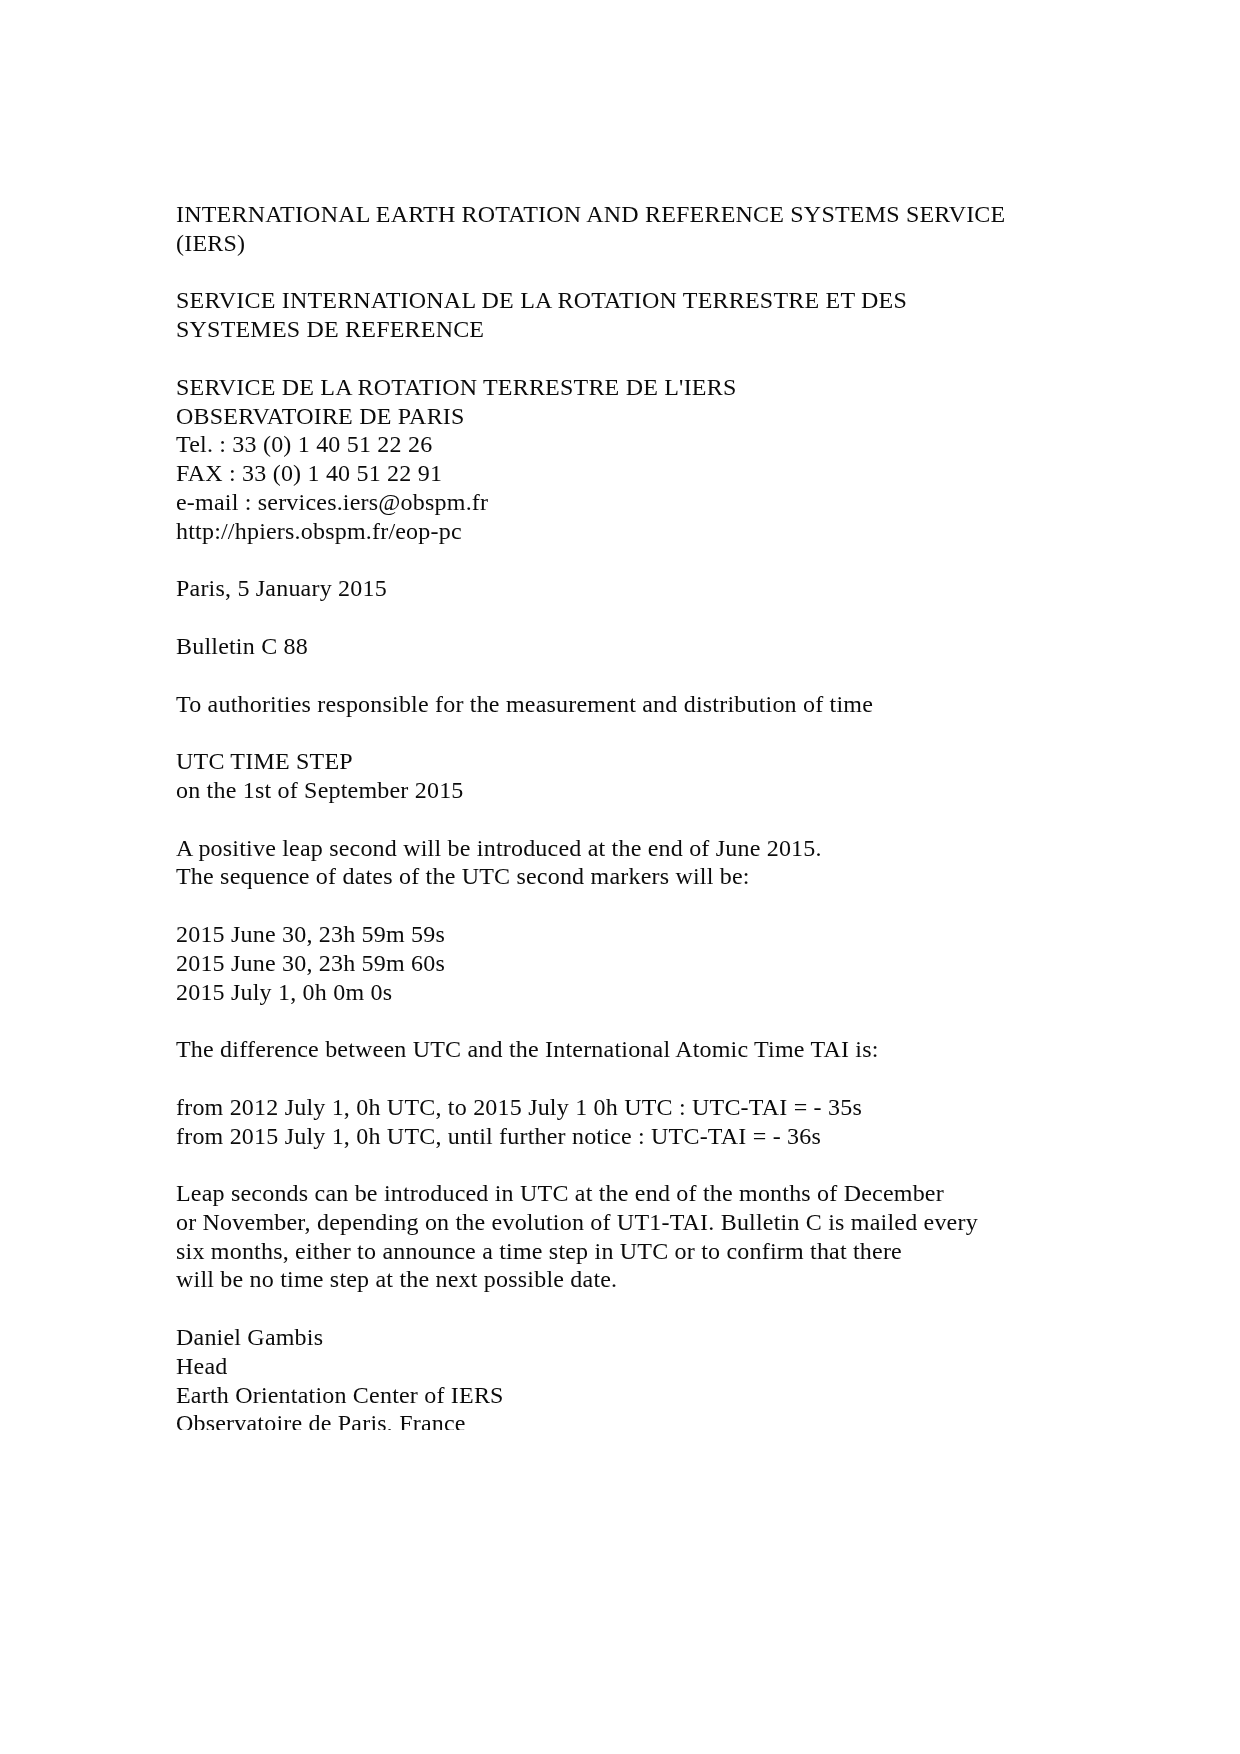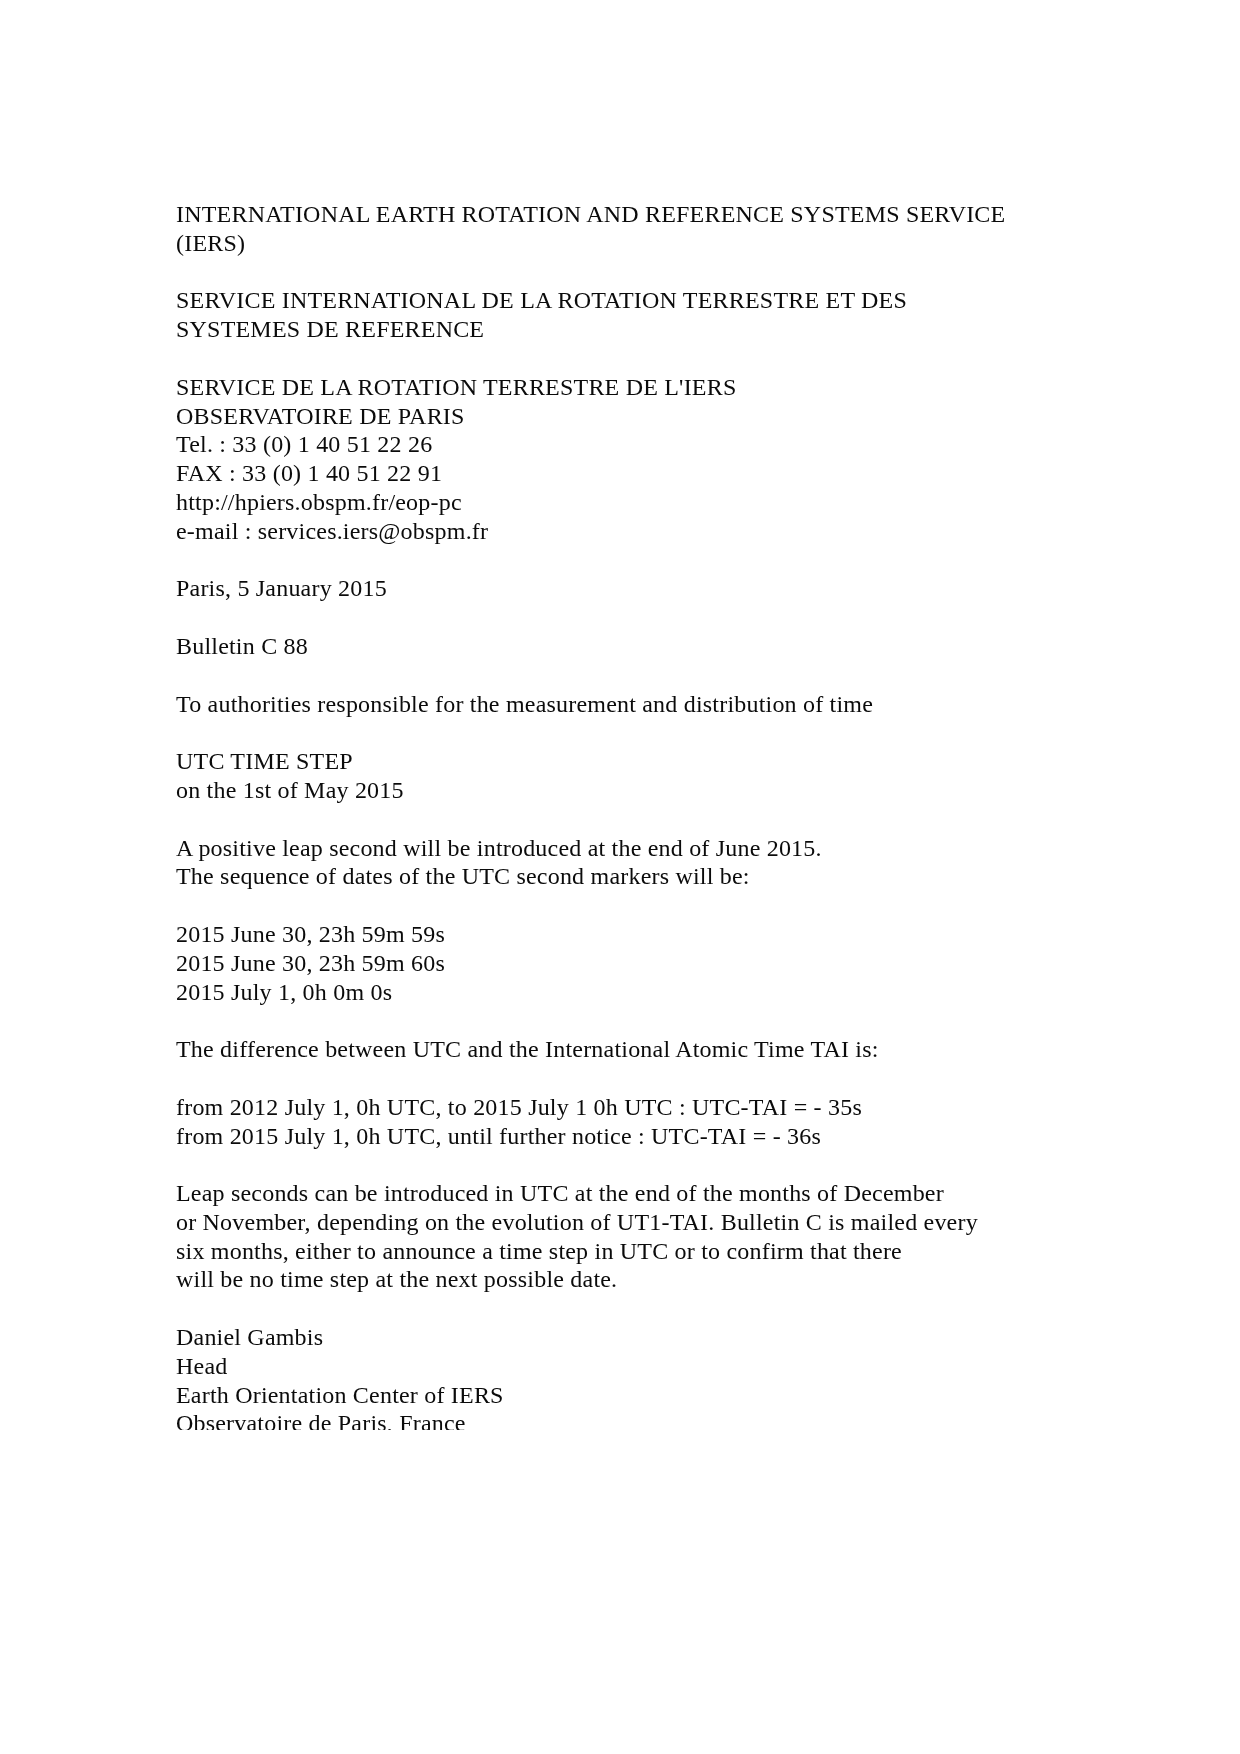--- a/index.html
+++ b/index.html
@@ -47,35 +47,35 @@
       </div>
       <div class="paragraph">
         <div class="line">SERVICE INTERNATIONAL DE LA ROTATION TERRESTRE ET DES</div>
         <div class="line">SYSTEMES DE REFERENCE</div>
       </div>
       <div class="paragraph">
         <div class="line">SERVICE DE LA ROTATION TERRESTRE DE L'IERS</div>
         <div class="line">OBSERVATOIRE DE PARIS</div>
         <div class="line">Tel. : 33 (0) 1 40 51 22 26</div>
         <div class="line">FAX : 33 (0) 1 40 51 22 91</div>
+        <div class="line">e-mail : services.iers@obspm.fr</div>
         <div class="line">http://hpiers.obspm.fr/eop-pc</div>
-        <div class="line">e-mail : services.iers@obspm.fr</div>
       </div>
       <div class="paragraph">
         <div class="line">Paris, 5 January 2015</div>
       </div>
       <div class="paragraph">
         <div class="line">Bulletin C 88</div>
       </div>
       <div class="paragraph">
         <div class="line">To authorities responsible for the measurement and distribution of time</div>
       </div>
       <div class="paragraph">
         <div class="line">UTC TIME STEP</div>
-        <div class="line">on the 1st of May 2015</div>
+        <div class="line">on the 1st of September 2015</div>
       </div>
       <div class="paragraph">
         <div class="line">A positive leap second will be introduced at the end of June 2015.</div>
         <div class="line">The sequence of dates of the UTC second markers will be:</div>
       </div>
       <div class="paragraph">
         <div class="line">2015 June 30, 23h 59m 59s</div>
         <div class="line">2015 June 30, 23h 59m 60s</div>
         <div class="line">2015 July 1, 0h 0m 0s</div>
       </div>

